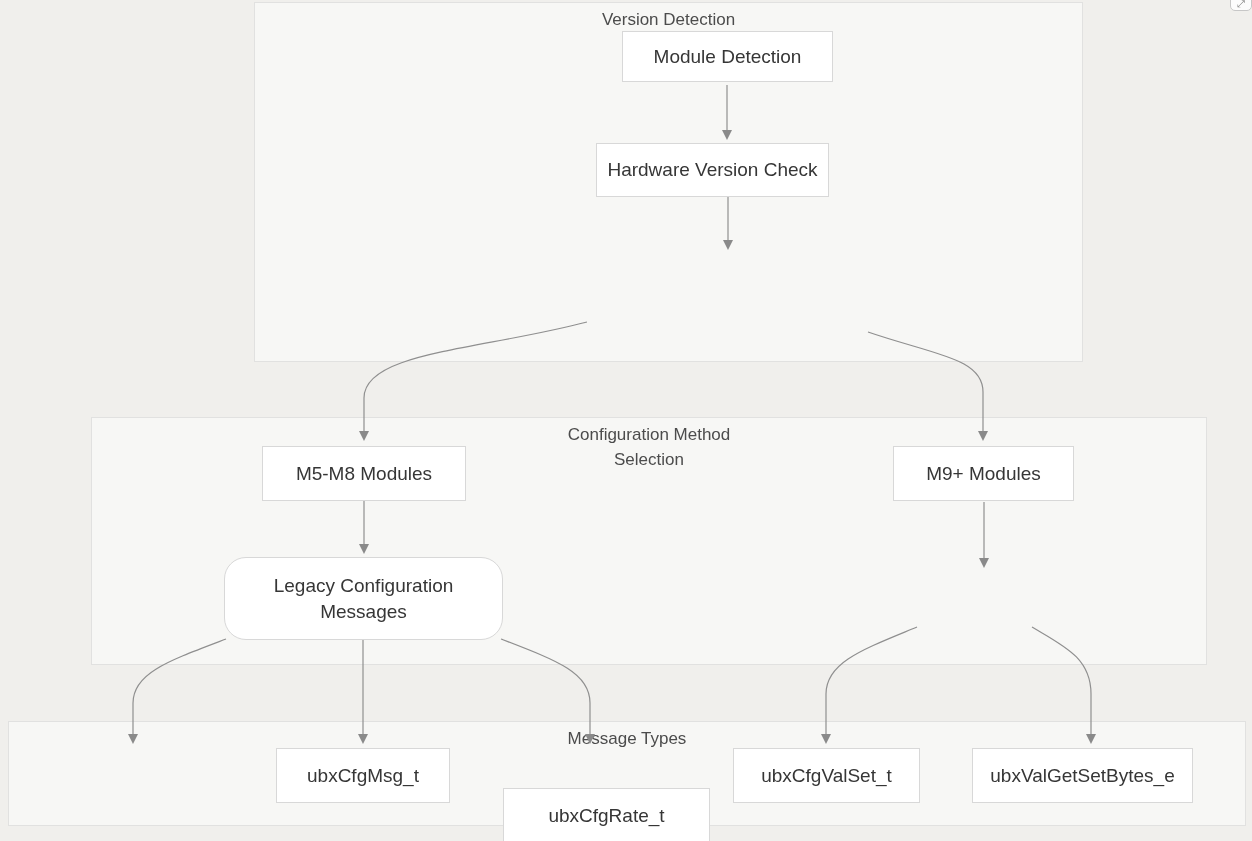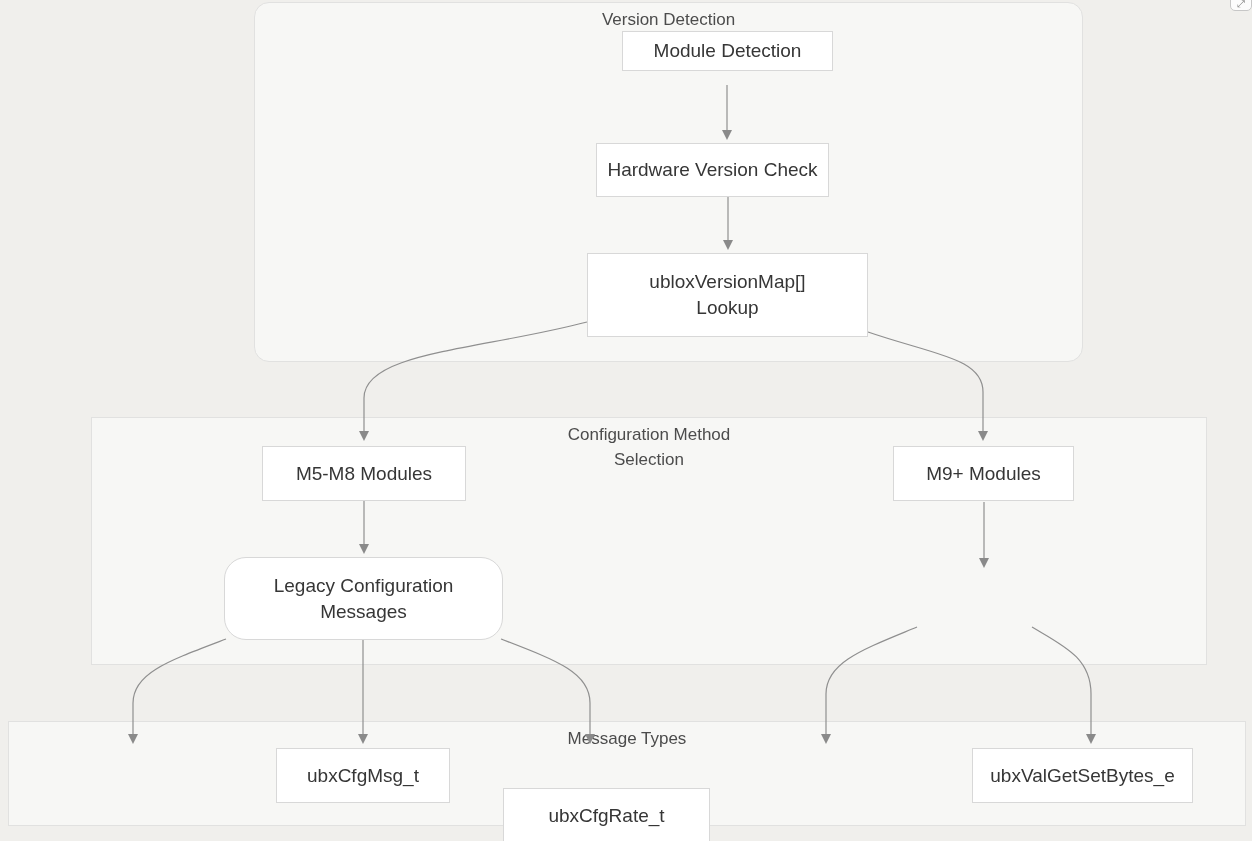--- a/index.html
+++ b/index.html
@@ -19,21 +19,21 @@
   }
   .cluster-title {
     position: absolute;
     top: 4px; left: 0; right: 0;
     text-align: center;
     color: #4c4c4c;
     font-size: 17px;
     line-height: 25px;
     white-space: pre-line;
   }
-  #c-version { left: 254px; top: 2px;  width: 829px;  height: 360px; border-radius: 15px; }
+  #c-version { left: 254px; top: 2px;  width: 829px;  height: 360px; }
   #c-config  { left: 91px;  top: 417px; width: 1116px; height: 248px; }
   #c-message { left: 8px;   top: 721px; width: 1238px; height: 105px; }
 
   
   svg.edges {
     position: absolute; left: 0; top: 0;
     width: 1252px; height: 841px;
     z-index: 2; pointer-events: none;
   }
   svg.edges path.edge {
@@ -51,21 +51,21 @@
     display: flex;
     align-items: center;
     justify-content: center;
     text-align: center;
     color: #363636;
     font-size: 19px;
     line-height: 26px;
   }
   .node span { white-space: pre-line; }
 
-  #n-module   { left: 622px; top: 31px;  width: 211px; height: 40px; }
+  #n-module   { left: 622px; top: 31px;  width: 211px; height: 51px; }
   #n-hwcheck  { left: 596px; top: 143px; width: 233px; height: 54px; }
   #n-lookup   { left: 587px; top: 253px; width: 281px; height: 84px; }
   #n-m5m8     { left: 262px; top: 446px; width: 204px; height: 55px; }
   #n-m9       { left: 893px; top: 446px; width: 181px; height: 55px; }
   #n-legacy   { left: 224px; top: 557px; width: 279px; height: 83px; border-radius: 22px; }
   #n-valset   { left: 861px; top: 571px; width: 246px; height: 56px; }
   #n-nav5     { left: 43px;  top: 748px; width: 180px; height: 55px; }
   #n-msg      { left: 276px; top: 748px; width: 174px; height: 55px; }
   #n-rate     { left: 503px; top: 788px; width: 207px; height: 55px; }
   #n-valsett  { left: 733px; top: 748px; width: 187px; height: 55px; }
@@ -125,40 +125,39 @@
     <path class="edge" d="M917,627 C864,649 826,662 826,694 V742" marker-end="url(#ah)"></path>
     <path class="edge" d="M1032,627 C1064,646 1091,658 1091,694 V742" marker-end="url(#ah)"></path>
   </svg>
 
   <div class="node" id="n-module">
     <span>Module Detection</span>
   </div>
   <div class="node" id="n-hwcheck">
     <span>Hardware Version Check</span>
   </div>
-  <div class="node" id="n-lookup">
-    <span>ubloxVersionMap[]
-Lookup</span>
-  </div>
   <div class="node" id="n-m5m8">
     <span>M5-M8 Modules</span>
   </div>
   <div class="node" id="n-m9">
     <span>M9+ Modules</span>
   </div>
   <div class="node" id="n-legacy">
     <span>Legacy Configuration
 Messages</span>
   </div>
   <div class="node" id="n-msg">
     <span>ubxCfgMsg_t</span>
   </div>
   <div class="node" id="n-rate">
     <span>ubxCfgRate_t</span>
   </div>
+  <div class="node" id="n-valsett">
+    <span>ubxCfgValSet_t</span>
+  </div>
   <div class="node" id="n-getset">
     <span>ubxValGetSetBytes_e</span>
   </div>
 
   <button class="corner-btn">
     <span>⤢</span>
   </button>
 
 </div>
 

